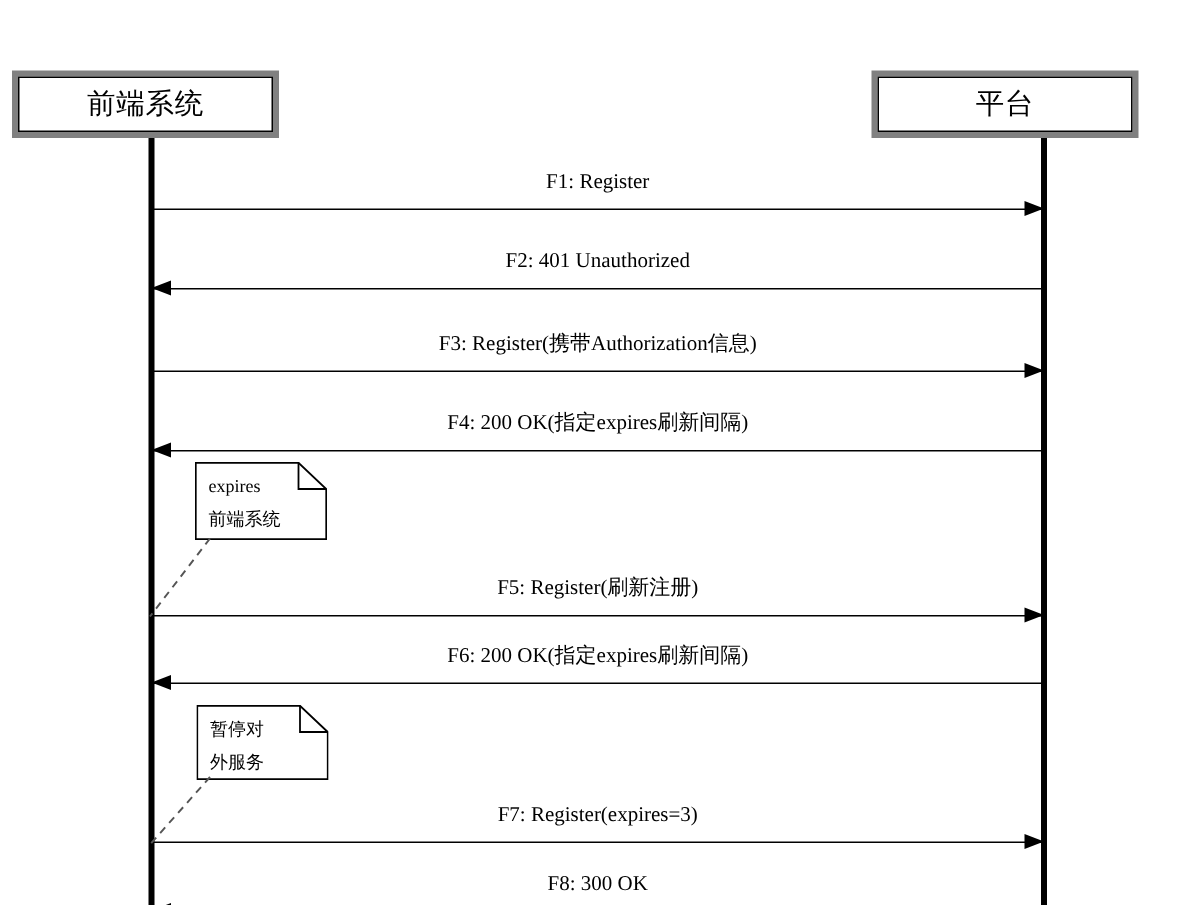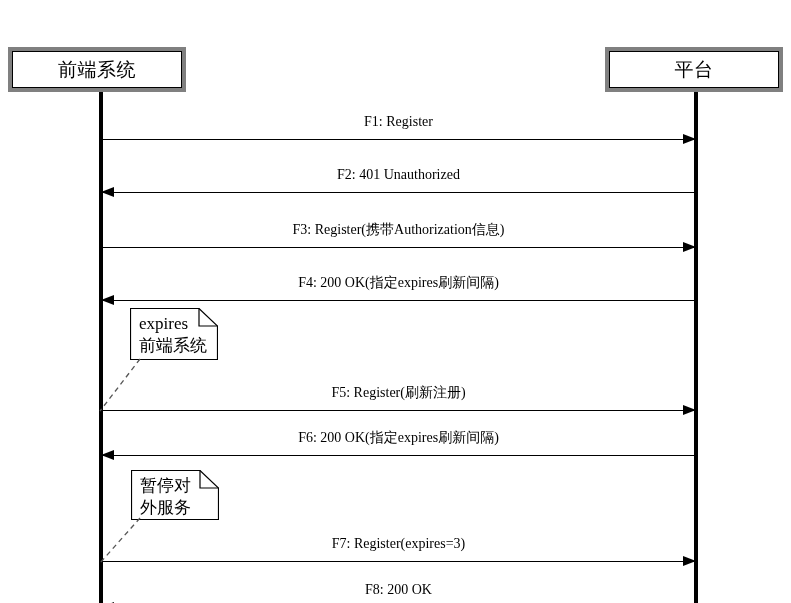--- a/index.html
+++ b/index.html
@@ -39,21 +39,21 @@
   }
   .actor-label {
     position: relative;
     font-size: 19px;
     line-height: 1;
     letter-spacing: 0.5px;
     white-space: nowrap;
     z-index: 2;
   }
   #actor-left  { left: 8px;   top: 5px;  width: 178px; height: 45px; }
-  #actor-right { left: 605px; top: 5px;  width: 178px; height: 45px; }
+  #actor-right { left: 581px; top: 5px;  width: 178px; height: 45px; }
 
   
   .lifeline {
     position: absolute;
     width: 4px;
     background: #000000;
   }
   #lifeline-left  { left: 99px;  top: 50px; height: 548px; }
   #lifeline-right { left: 694px; top: 50px; height: 548px; }
 
@@ -110,21 +110,21 @@
   .note-shape {
     position: absolute;
     top: 0; left: 0;
     width: 100%;
     height: 100%;
   }
   .note-text {
     position: relative;
     z-index: 2;
     padding: 5px 10px 0 9px;
-    font-size: 17px;
+    font-size: 12px;
     line-height: 22px;
     white-space: nowrap;
   }
   .note-line { display: block; }
 
   #note-1 { left: 130px; top: 266px; width: 88px; height: 52px; }
   #note-2 { left: 131px; top: 428px; width: 88px; height: 50px; border-radius: 13px; }
 
   
   .note-connector {
@@ -188,21 +188,21 @@
     <div class="msg-arrowhead"></div>
   </div>
 
   <div class="message to-right" style="top:519px">
     <div class="msg-label">F7: Register(expires=3)</div>
     <div class="msg-line"></div>
     <div class="msg-arrowhead"></div>
   </div>
 
   <div class="message to-left" style="top:565px">
-    <div class="msg-label">F8: 200 OK</div>
+    <div class="msg-label">F8: 300 OK</div>
     <div class="msg-line"></div>
     <div class="msg-arrowhead"></div>
   </div>
 
   <div class="note" id="note-1">
     <svg class="note-shape" viewBox="0 0 88 52" preserveAspectRatio="none">
       <path d="M0.5 0.5 H69 L87.5 18 V51.5 H0.5 Z" fill="#ffffff" stroke="#000000" stroke-width="1.2"></path>
       <path d="M69 0.5 V18 H87.5" fill="none" stroke="#000000" stroke-width="1.2"></path>
     </svg>
     <div class="note-text">

